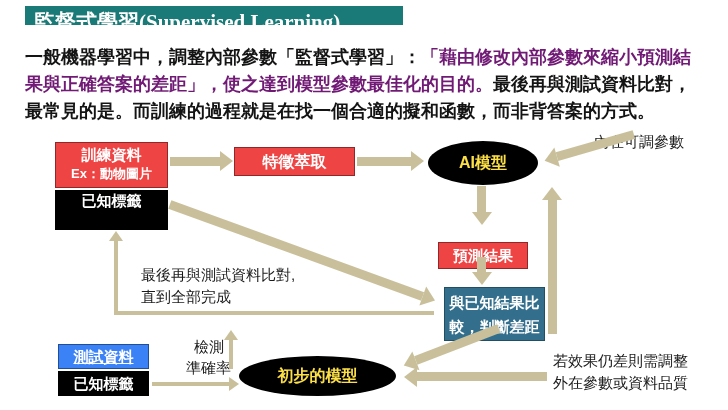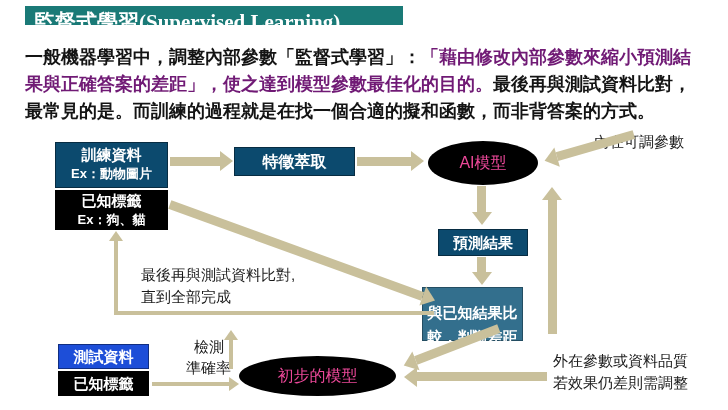--- a/index.html
+++ b/index.html
@@ -11,26 +11,26 @@
             color:#fff;font-family:"Liberation Serif","DejaVu Serif",serif;
             font-size:21px;font-weight:700;line-height:33px;padding-left:9px;box-sizing:border-box;}
 
   
   .intro{position:absolute;left:25px;top:44px;width:697px;font-size:18px;font-weight:700;
          line-height:27px;color:#141414;}
   .intro .hl{color:#701a75;}
 
   
   .box{position:absolute;color:#fff;text-align:center;box-sizing:border-box;font-weight:700;}
-  .darkred{background:#0c4a6e;border:1px solid rgba(0,0,0,.4);}
+  .darkred{background:#ef4444;border:1px solid rgba(0,0,0,.4);}
   .orange{background:#000000;border:1px solid rgba(0,0,0,.4);}
-  .red2{background:#1d4ed8;border:1px solid rgba(0,0,0,.4);}
+  .red2{background:#3b82f6;border:1px solid rgba(0,0,0,.4);text-decoration:underline;}
   .blue{background:#336f8d;border:1px solid rgba(0,0,0,.3);}
-  .ellipse{position:absolute;background:#000;color:#ec4899;border-radius:50%;
-           display:flex;align-items:center;justify-content:center;font-weight:400;}
+  .ellipse{position:absolute;background:#000;color:#fde047;border-radius:50%;
+           display:flex;align-items:center;justify-content:center;font-weight:700;}
 
   
   .note{position:absolute;color:#1a1a1a;font-size:15px;line-height:22px;white-space:nowrap;}
 
   
   .arrow{position:absolute;height:0;transform-origin:0 50%;}
   .arrow .shaft{position:absolute;left:0;background:#c9c09b;}
   .arrow .head{position:absolute;width:0;height:0;}
   .arrow.thick .shaft{right:12px;top:-4.5px;height:9px;}
   .arrow.thick .head{right:-1px;top:-10px;border-left:13px solid #c9c09b;
@@ -54,54 +54,53 @@
     <div><span>最常見的是。而訓練的過程就是在找一個合適的擬和函數，而非背答案的方式。</span></div>
   </div>
 
   <div class="box darkred" style="left:55px;top:142px;width:113px;height:46px;padding-top:3px;">
     <div style="font-size:15px;">訓練資料</div>
     <div style="font-size:13px;">Ex：動物圖片</div>
   </div>
 
   <div class="box orange" style="left:55px;top:190px;width:113px;height:40px;padding-top:1px;">
     <div style="font-size:15px;">已知標籤</div>
-    <div style="font-size:13px;">Ex：狗、貓</div>
   </div>
 
   <div class="box darkred" style="left:234px;top:147px;width:121px;height:29px;line-height:27px;font-size:16px;">特徵萃取</div>
 
   <div class="ellipse" style="left:428px;top:141px;width:110px;height:44px;font-size:16px;">AI模型</div>
 
   <div class="note" style="left:594px;top:131px;">內在可調參數</div>
 
-  <div class="box darkred" style="left:438px;top:229px;width:90px;height:27px;line-height:25px;font-size:15px;">預測結果</div>
+  <div class="box darkred" style="left:438px;top:242px;width:90px;height:27px;line-height:25px;font-size:15px;">預測結果</div>
 
 
-  <div class="box blue" style="left:422px;top:287px;width:101px;height:54px;font-size:15px;line-height:24px;padding-top:13px;">
+  <div class="box blue" style="left:444px;top:287px;width:101px;height:54px;font-size:15px;line-height:24px;padding-top:3px;">
     <div>與已知結果比</div>
     <div>較，判斷差距</div>
   </div>
 
   <div class="note" style="left:141px;top:264px;">
     <div>最後再與測試資料比對,</div>
     <div>直到全部完成</div>
   </div>
 
   <div class="box red2" style="left:58px;top:344px;width:91px;height:25px;line-height:23px;font-size:15px;">測試資料</div>
 
   <div class="box orange" style="left:58px;top:371px;width:91px;height:25px;line-height:23px;font-size:15px;">已知標籤</div>
 
   <div class="note" style="left:194px;top:336px;">檢測</div>
   <div class="note" style="left:186px;top:357px;">準確率</div>
 
   <div class="ellipse" style="left:239px;top:356px;width:157px;height:40px;font-size:16px;">初步的模型</div>
 
   <div class="note" style="left:553px;top:350px;">
+    <div>若效果仍差則需調整</div>
     <div>外在參數或資料品質</div>
-    <div>若效果仍差則需調整</div>
   </div>
 
   <div class="arrow thick" style="left:170px;top:161px;width:62px;transform:rotate(0deg);">
       <i class="shaft"></i>
       <i class="head"></i>
     </div>
 
   <div class="arrow thick" style="left:357px;top:161px;width:66px;transform:rotate(0deg);">
       <i class="shaft"></i>
       <i class="head"></i>

